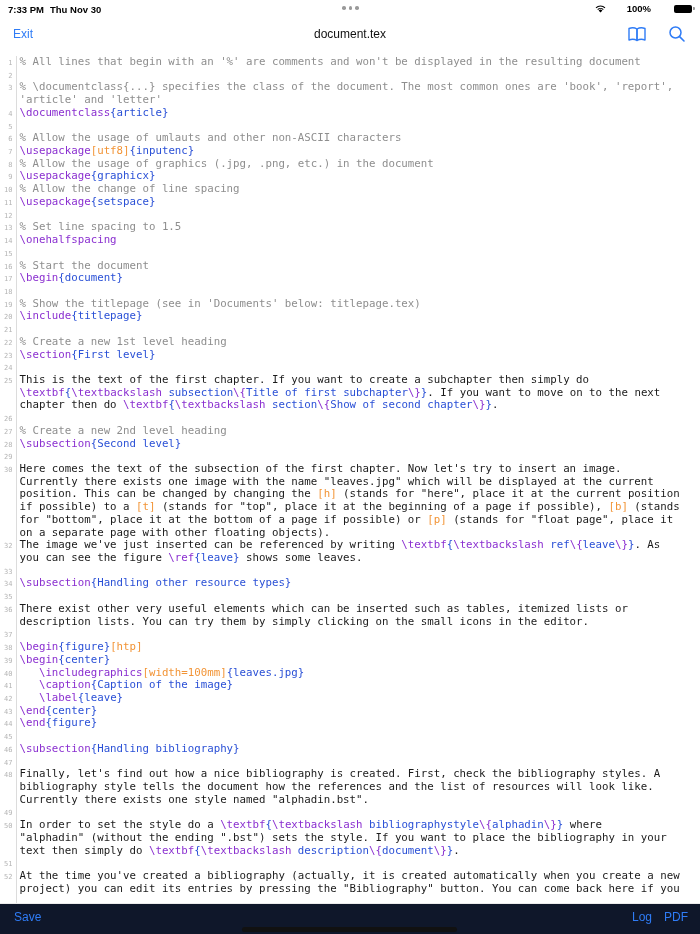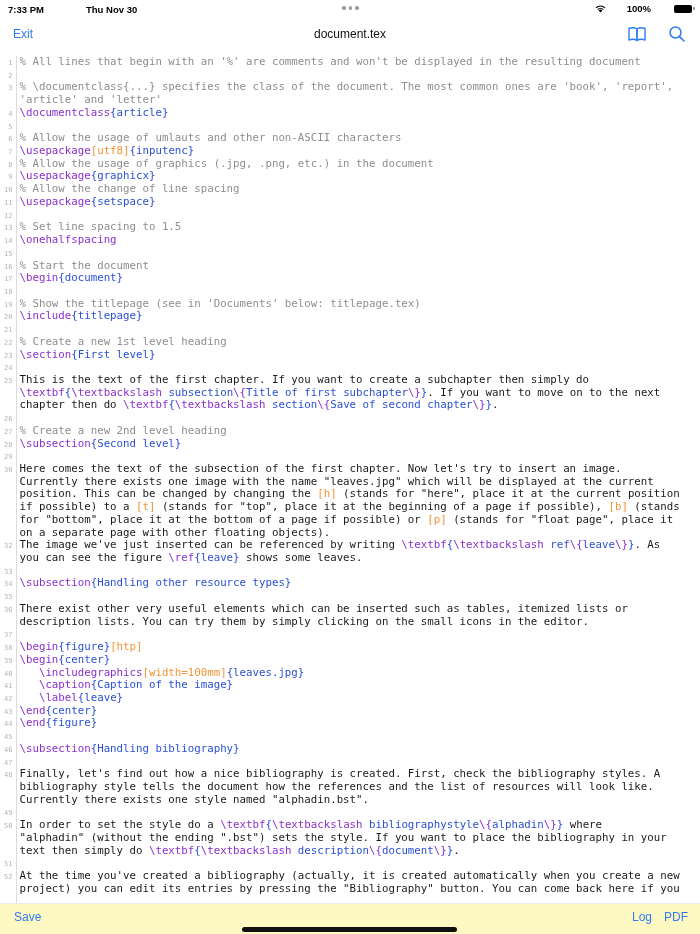--- a/index.html
+++ b/index.html
@@ -6,21 +6,21 @@
   body {
     width: 700px; height: 934px; overflow: hidden; position: relative;
     background: #ffffff;
     font-family: "Liberation Sans", sans-serif;
   }
   .statusbar {
     position: absolute; left: 0; top: 0; width: 700px; height: 18px;
     font-size: 9.5px; color: #000; text-align: right;
   }
   .statusbar .time { position: absolute; left: 8px; top: 4px; font-weight: 600; }
-  .statusbar .date { position: absolute; left: 50px; top: 4px; font-weight: 600; margin-left: 36px; }
+  .statusbar .date { position: absolute; left: 50px; top: 4px; font-weight: 600; }
   .statusbar .dots { position: absolute; left: 342px; top: 6px; display: flex; gap: 3px; }
   .statusbar .dots span { width: 3.5px; height: 3.5px; border-radius: 50%; background: #9a9a9a; display: block; }
   .statusbar .right { position: absolute; right: 8px; top: 3px; display: flex; align-items: center; gap: 21px; font-weight: 600; }
   .battery { width: 18px; height: 8px; border-radius: 2px; background: #000; position: relative; margin-left: 2px; }
   .battery:after { content: ""; position: absolute; right: -2.5px; top: 2.5px; width: 1.5px; height: 3px; background: #999; border-radius: 0 1px 1px 0; }
 
   .navbar { position: absolute; left: 0; top: 20px; width: 700px; height: 28px; }
   .nav-exit { position: absolute; left: 13px; top: 7px; font-size: 12px; color: #2f7cf6; cursor: pointer; }
   .nav-title { position: absolute; left: 0; right: 0; top: 7px; text-align: center; font-size: 12px; color: #111; }
   .nav-icon { position: absolute; top: 4px; width: 20px; height: 20px; cursor: pointer; }
@@ -42,21 +42,21 @@
     font-size: 7px; color: #b4b4b4; top: 1px;
   }
   .c-comment { color: #8e8e8e; }
   .c-cmd { color: #8a2fd0; }
   .c-arg { color: #2a50d6; }
   .c-opt { color: #f29436; }
   .c-text { color: #1a1a1a; }
 
   .bottombar {
     position: absolute; left: 0; top: 903px; width: 700px; height: 31px;
-    background: #fef9c3; border-top: 1px solid #ececec;
+    background: #0f172a; border-top: 1px solid #ececec;
   }
   .btn-save { position: absolute; left: 14px; top: 6px; font-size: 12px; color: #2f7cf6; cursor: pointer; }
   .btn-log { position: absolute; left: 632px; top: 6px; font-size: 12px; color: #2f7cf6; cursor: pointer; }
   .btn-pdf { position: absolute; left: 664px; top: 6px; font-size: 12px; color: #2f7cf6; cursor: pointer; }
   .home-indicator { position: absolute; left: 242px; top: 23px; width: 215px; height: 4.5px; border-radius: 3px; background: #111; }
 </style>
 </head>
 <body>
 
 <div class="statusbar">
@@ -114,21 +114,21 @@
       <div class="row"><span class="ln">17</span><span class="c-cmd">\begin</span><span class="c-arg">{document}</span></div>
       <div class="row"><span class="ln">18</span></div>
       <div class="row"><span class="ln">19</span><span class="c-comment">% Show the titlepage (see in 'Documents' below: titlepage.tex)</span></div>
       <div class="row"><span class="ln">20</span><span class="c-cmd">\include</span><span class="c-arg">{titlepage}</span></div>
       <div class="row"><span class="ln">21</span></div>
       <div class="row"><span class="ln">22</span><span class="c-comment">% Create a new 1st level heading</span></div>
       <div class="row"><span class="ln">23</span><span class="c-cmd">\section</span><span class="c-arg">{First level}</span></div>
       <div class="row"><span class="ln">24</span></div>
       <div class="row"><span class="ln">25</span><span class="c-text">This is the text of the first chapter. If you want to create a subchapter then simply do</span></div>
       <div class="row"><span class="c-cmd">\textbf</span><span class="c-arg">{</span><span class="c-cmd">\textbackslash</span><span class="c-arg"> subsection</span><span class="c-cmd">\{</span><span class="c-arg">Title of first subchapter</span><span class="c-cmd">\}</span><span class="c-arg">}</span><span class="c-text">. If you want to move on to the next</span></div>
-      <div class="row"><span class="c-text">chapter then do </span><span class="c-cmd">\textbf</span><span class="c-arg">{</span><span class="c-cmd">\textbackslash</span><span class="c-arg"> section</span><span class="c-cmd">\{</span><span class="c-arg">Save of second chapter</span><span class="c-cmd">\}</span><span class="c-arg">}</span><span class="c-text">.</span></div>
+      <div class="row"><span class="c-text">chapter then do </span><span class="c-cmd">\textbf</span><span class="c-arg">{</span><span class="c-cmd">\textbackslash</span><span class="c-arg"> section</span><span class="c-cmd">\{</span><span class="c-arg">Show of second chapter</span><span class="c-cmd">\}</span><span class="c-arg">}</span><span class="c-text">.</span></div>
       <div class="row"><span class="ln">26</span></div>
       <div class="row"><span class="ln">27</span><span class="c-comment">% Create a new 2nd level heading</span></div>
       <div class="row"><span class="ln">28</span><span class="c-cmd">\subsection</span><span class="c-arg">{Second level}</span></div>
       <div class="row"><span class="ln">29</span></div>
       <div class="row"><span class="ln">30</span><span class="c-text">Here comes the text of the subsection of the first chapter. Now let's try to insert an image.</span></div>
       <div class="row"><span class="c-text">Currently there exists one image with the name "leaves.jpg" which will be displayed at the current</span></div>
       <div class="row"><span class="c-text">position. This can be changed by changing the </span><span class="c-opt">[h]</span><span class="c-text"> (stands for "here", place it at the current position</span></div>
       <div class="row"><span class="c-text">if possible) to a </span><span class="c-opt">[t]</span><span class="c-text"> (stands for "top", place it at the beginning of a page if possible), </span><span class="c-opt">[b]</span><span class="c-text"> (stands</span></div>
       <div class="row"><span class="c-text">for "bottom", place it at the bottom of a page if possible) or </span><span class="c-opt">[p]</span><span class="c-text"> (stands for "float page", place it</span></div>
       <div class="row"><span class="c-text">on a separate page with other floating objects).</span></div>

